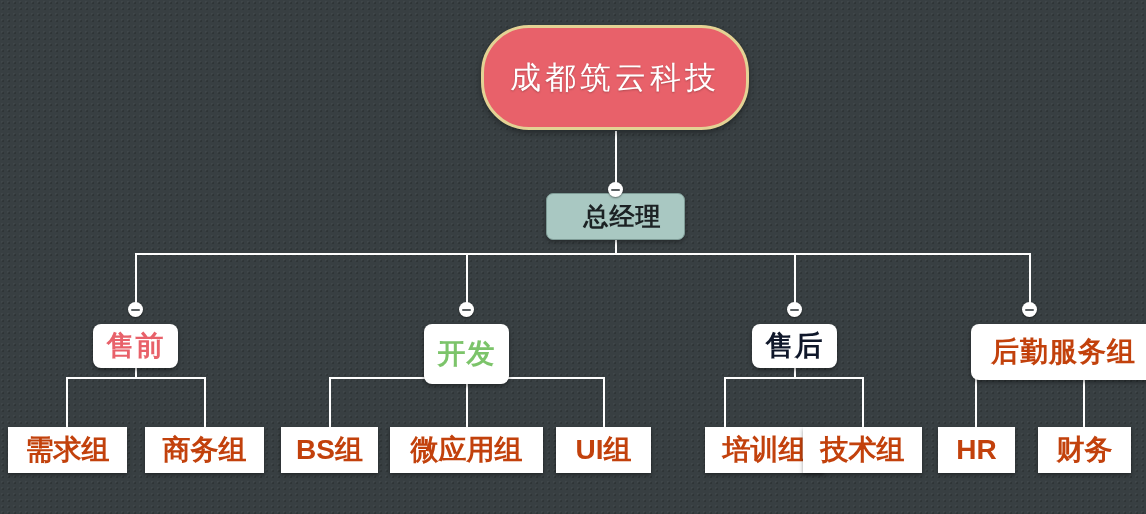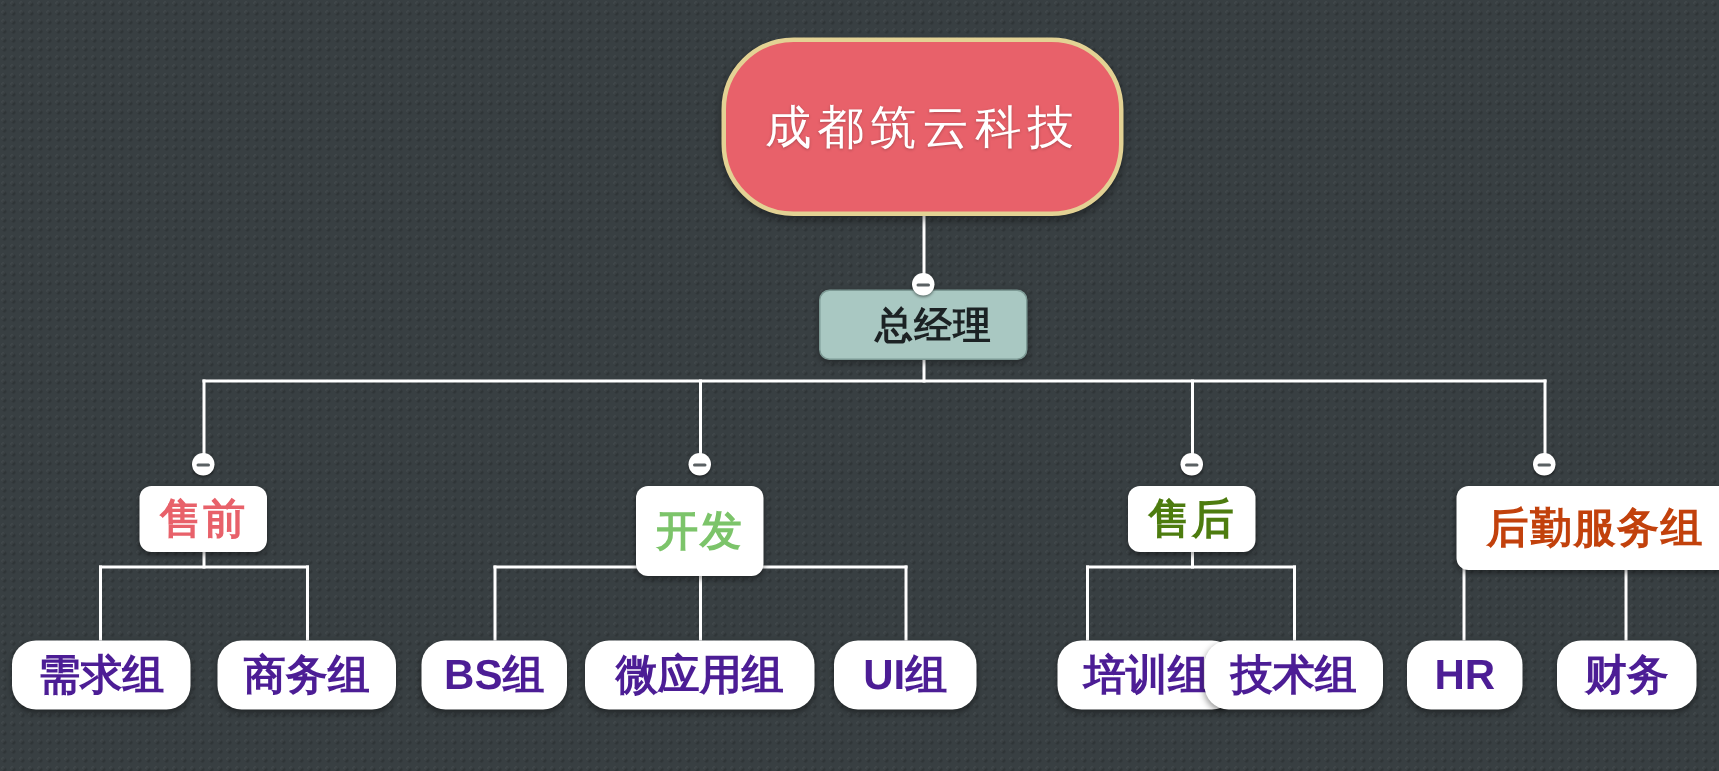--- a/index.html
+++ b/index.html
@@ -91,23 +91,23 @@
   .node-dept {
     border-radius: 8px;
     background: #ffffff;
     font-size: 28px;
     font-weight: bold;
     letter-spacing: 1px;
     box-shadow: 0 2px 4px rgba(0,0,0,0.4);
   }
 
   .node-leaf {
-    border-radius: 16px;
+    border-radius: 0;
     background: #ffffff;
-    color: #4c1d95;
+    color: #c2410c;
     font-size: 28px;
     font-weight: bold;
     letter-spacing: 0px;
     box-shadow: 0 2px 4px rgba(0,0,0,0.4);
   }
 </style>
 </head>
 <body>
 
 <div id="canvas">
@@ -142,27 +142,27 @@
   <div class="conn h" style="left:975px; top:377px; width:110px;"></div>
   <div class="conn v" style="left:975px; top:377px; height:50px;"></div>
   <div class="conn v" style="left:1083px; top:377px; height:50px;"></div>
 
   <div class="toggle" style="left:608px; top:182px;"></div>
   <div class="toggle" style="left:128px; top:302px;"></div>
   <div class="toggle" style="left:459px; top:302px;"></div>
   <div class="toggle" style="left:787px; top:302px;"></div>
   <div class="toggle" style="left:1022px; top:302px;"></div>
 
-  <div class="node node-root" style="left:481px; top:25px; width:268px; height:119px;">成都筑云科技</div>
+  <div class="node node-root" style="left:481px; top:25px; width:268px; height:105px;">成都筑云科技</div>
 
   <div class="node node-gm" style="left:546px; top:193px; width:139px; height:47px;">总经理</div>
 
   <div class="node node-dept" style="left:93px; top:324px; width:85px; height:44px; color:#e8616a;">售前</div>
   <div class="node node-dept" style="left:424px; top:324px; width:85px; height:60px; color:#7cc46a;">开发</div>
-  <div class="node node-dept" style="left:752px; top:324px; width:85px; height:44px; color:#4d7c0f;text-align:right;">售后</div>
+  <div class="node node-dept" style="left:752px; top:324px; width:85px; height:44px; color:#0f172a;text-align:right;">售后</div>
   <div class="node node-dept" style="left:938px; top:324px; width:185px; height:56px; color:#c2410c;margin-left:33px;">后勤服务组</div>
 
   <div class="node node-leaf" style="left:8px; top:427px; width:119px; height:46px;">需求组</div>
   <div class="node node-leaf" style="left:281px; top:427px; width:97px; height:46px;">BS组</div>
 
   <div class="node node-leaf" style="left:145px; top:427px; width:119px; height:46px;">商务组</div>
   <div class="node node-leaf" style="left:390px; top:427px; width:153px; height:46px;">微应用组</div>
   <div class="node node-leaf" style="left:556px; top:427px; width:95px; height:46px;">UI组</div>
 
   <div class="node node-leaf" style="left:665px; top:427px; width:119px; height:46px;margin-left:40px;">培训组</div>

